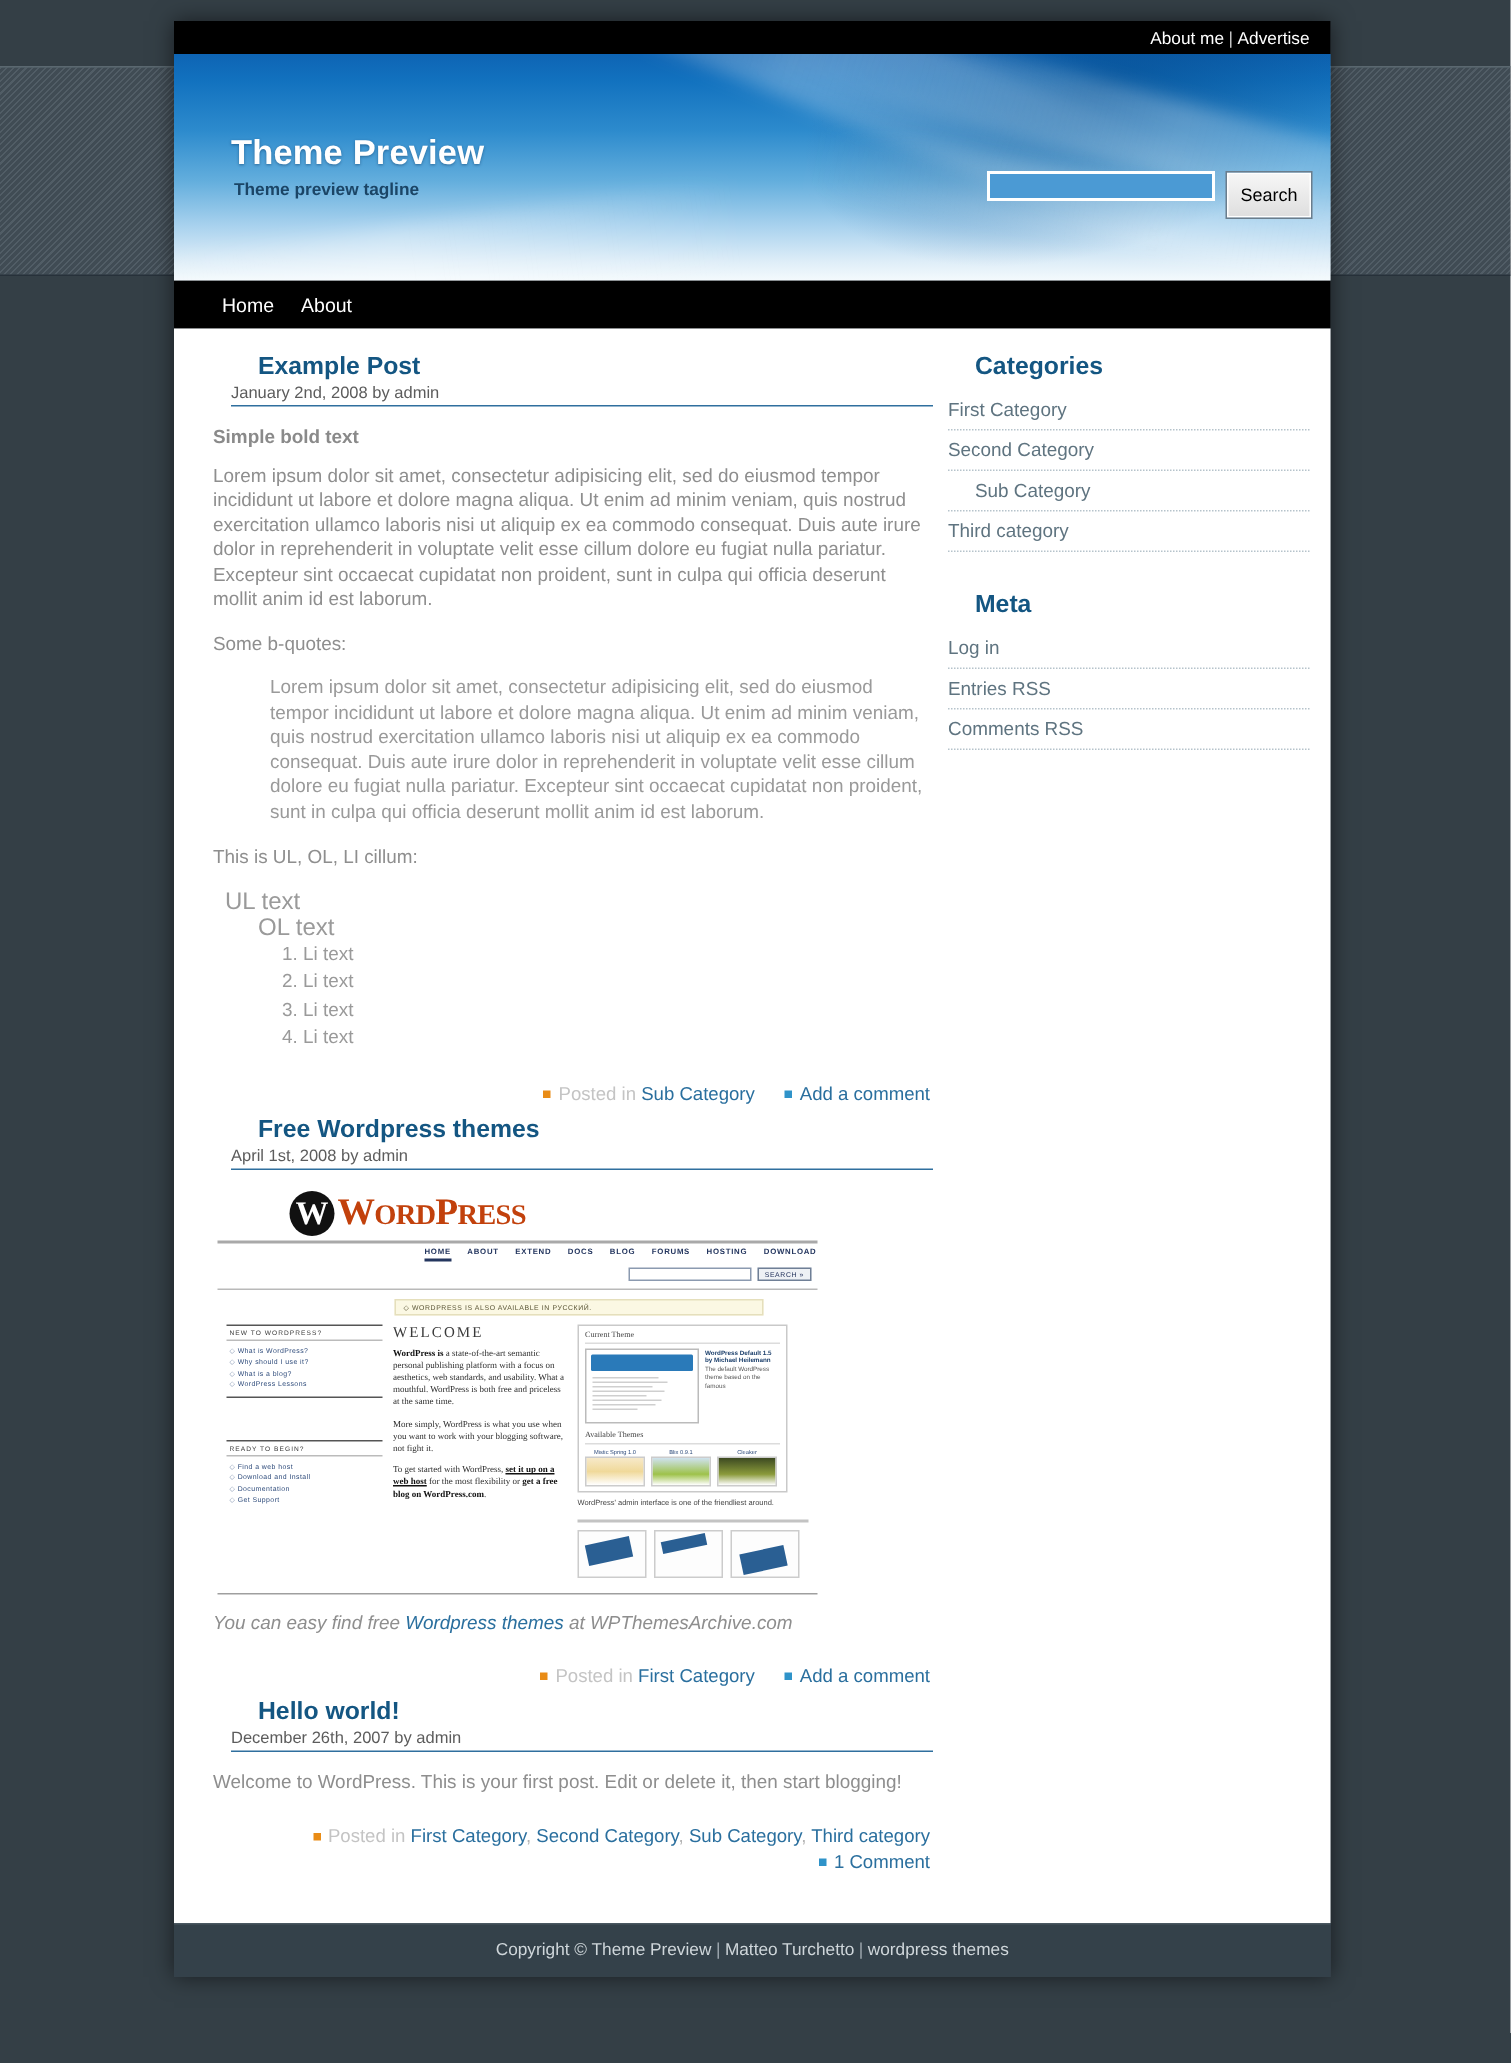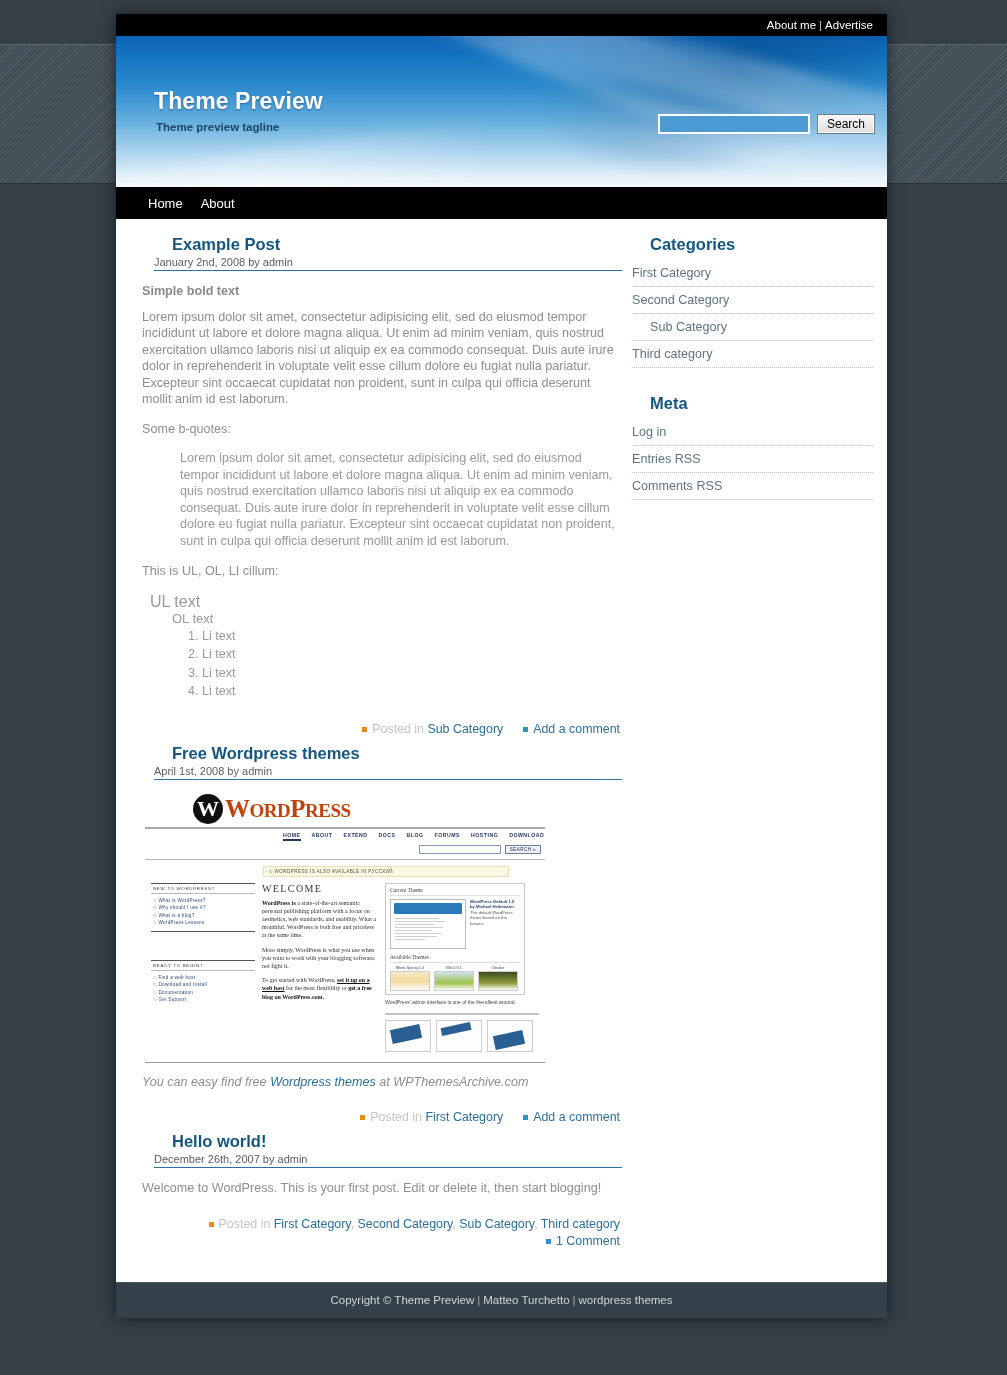--- a/index.html
+++ b/index.html
@@ -123,21 +123,21 @@
     background: #4b9ad4;
     outline: none;
     font-family: "Liberation Sans", sans-serif;
     font-size: 11px;
     color: #ffffff;
     padding: 1px 3px;
     box-sizing: content-box;
   }
   .search-submit {
     margin-left: 7px;
-    height: 20px;
+    height: 32px;
     padding: 0 9px;
     font-family: "Liberation Sans", sans-serif;
     font-size: 12px;
     color: #000000;
     background: linear-gradient(to bottom, #f7f7f7 0%, #dedede 100%);
     border: 1px solid #6a7d8c;
     box-shadow: inset 0 0 0 1px #ffffff;
     cursor: pointer;
   }
 
@@ -209,21 +209,21 @@
   .post-body blockquote p { margin: 0; color: #9a9a9a; }
   .ul-list {
     margin: 0 0 0 8px;
     padding: 0;
     list-style: none;
     font-size: 16px;
     color: #9a9a9a;
     line-height: 17px;
   }
   .ol-wrap { margin: 0 0 0 30px; }
-  .ol-label { font-size: 13px; color: #9a9a9a; line-height: 17px; }
+  .ol-label { font-size: 16px; color: #9a9a9a; line-height: 17px; }
   .ol-list {
     margin: 0 0 0 8px;
     padding-left: 22px;
     font-size: 12.6px;
     color: #9a9a9a;
     line-height: 18.5px;
   }
 
   .post-footer {
     text-align: right;

